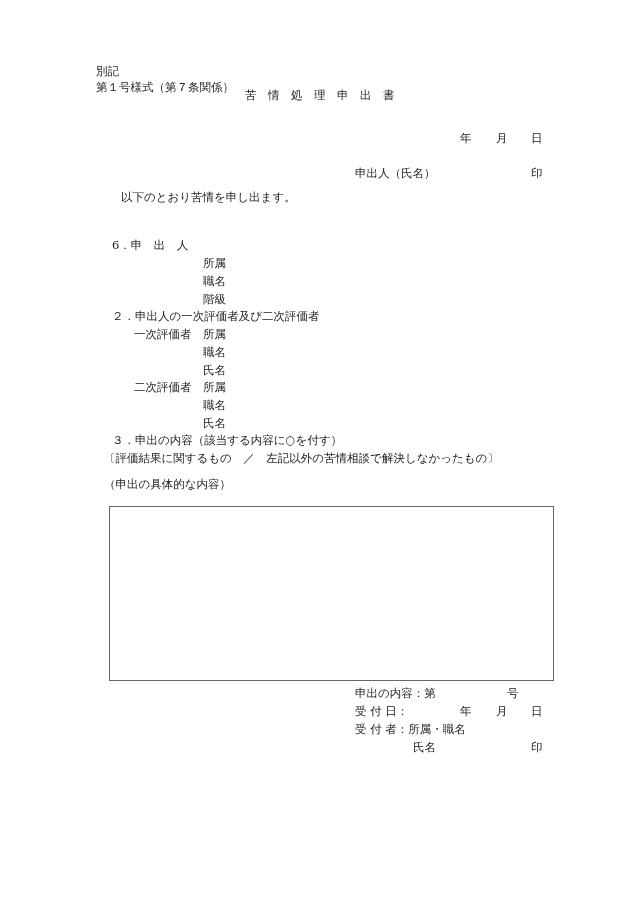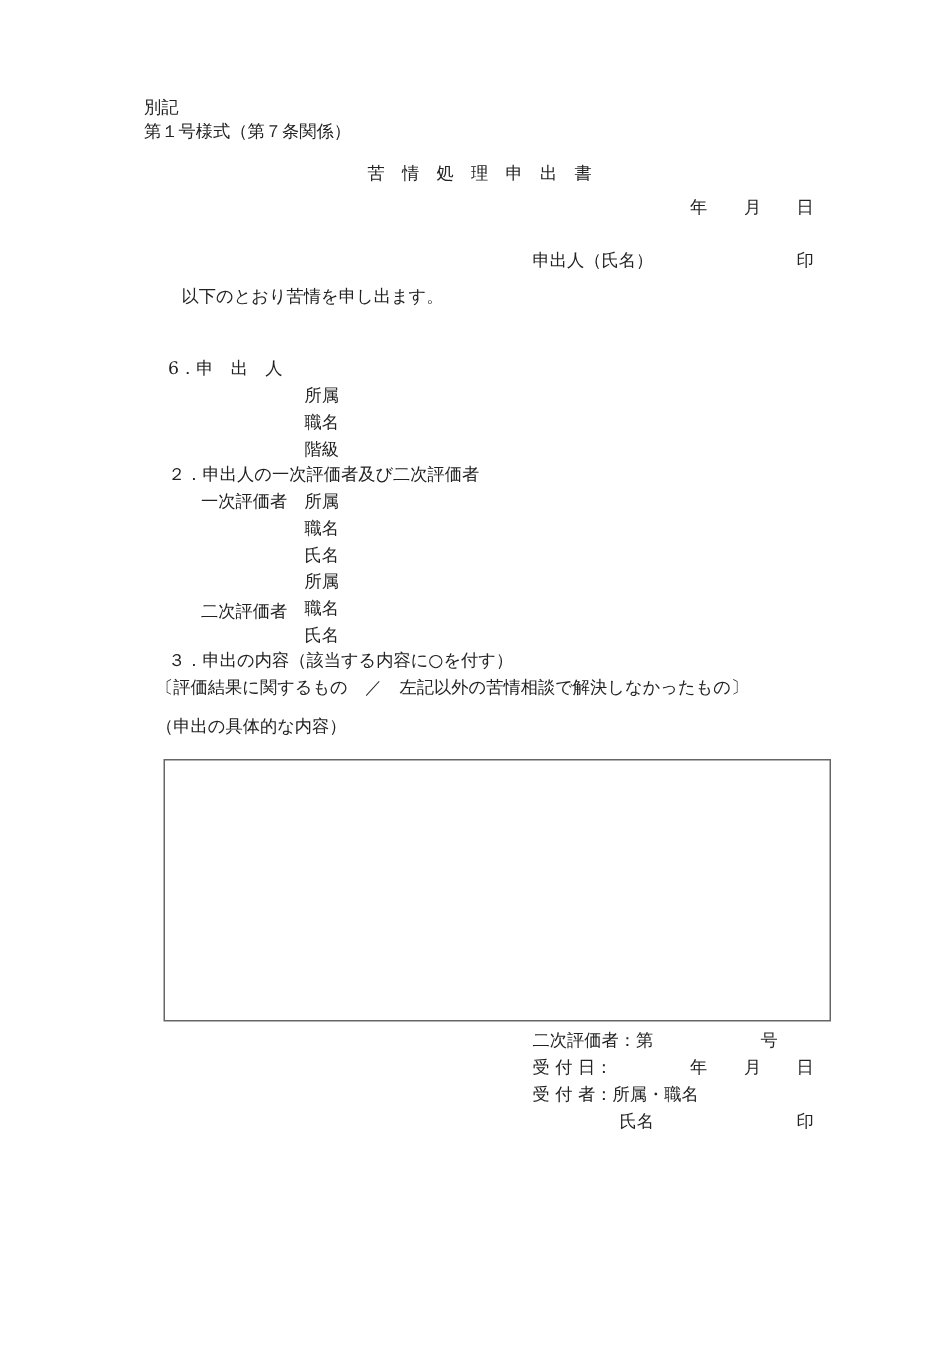--- a/index.html
+++ b/index.html
@@ -6,53 +6,53 @@
   body{width:630px;height:903px;position:relative;overflow:hidden;
     font-family:"DejaVu Serif","Liberation Serif",serif;color:#222;font-size:11.5px;}
   .t{position:absolute;white-space:nowrap;line-height:14px;}
   .box{position:absolute;left:109px;top:506px;width:443px;height:173px;border:1px solid #666;}
 </style>
 </head>
 <body>
 
 <div class="t" style="left:96px;top:64px">別記</div>
 <div class="t" style="left:96px;top:80px">第１号様式（第７条関係）</div>
-<div class="t" style="left:245px;top:108px">苦　情　処　理　申　出　書</div>
+<div class="t" style="left:245px;top:88px">苦　情　処　理　申　出　書</div>
 
 <div class="t" style="left:460px;top:131px">年</div>
 <div class="t" style="left:496px;top:131px">月</div>
 <div class="t" style="left:531px;top:131px">日</div>
 
 <div class="t" style="left:355px;top:166px">申出人（氏名）</div>
 <div class="t" style="left:531px;top:166px">印</div>
 
 <div class="t" style="left:121px;top:190px">以下のとおり苦情を申し出ます。</div>
 
 <div class="t" style="left:112px;top:238px">6．申　出　人</div>
 <div class="t" style="left:203px;top:256px">所属</div>
 <div class="t" style="left:203px;top:274px">職名</div>
 <div class="t" style="left:203px;top:292px">階級</div>
 
 <div class="t" style="left:112px;top:309px">２．申出人の一次評価者及び二次評価者</div>
 <div class="t" style="left:134px;top:327px">一次評価者</div>
 <div class="t" style="left:203px;top:327px">所属</div>
 <div class="t" style="left:203px;top:345px">職名</div>
 <div class="t" style="left:203px;top:363px">氏名</div>
-<div class="t" style="left:134px;top:400px">二次評価者</div>
+<div class="t" style="left:134px;top:380px">二次評価者</div>
 <div class="t" style="left:203px;top:380px">所属</div>
 <div class="t" style="left:203px;top:398px">職名</div>
 <div class="t" style="left:203px;top:416px">氏名</div>
 
 <div class="t" style="left:112px;top:433px">３．申出の内容（該当する内容に○を付す）</div>
 <div class="t" style="left:104px;top:451px">〔評価結果に関するもの　／　左記以外の苦情相談で解決しなかったもの〕</div>
 <div class="t" style="left:104px;top:477px">（申出の具体的な内容）</div>
 
 <div class="box"></div>
 
-<div class="t" style="left:355px;top:686px">二次評価者：第</div>
+<div class="t" style="left:355px;top:686px">申出の内容：第</div>
 <div class="t" style="left:507px;top:686px">号</div>
 <div class="t" style="left:355px;top:704px">受 付 日：</div>
 <div class="t" style="left:460px;top:704px">年</div>
 <div class="t" style="left:496px;top:704px">月</div>
 <div class="t" style="left:531px;top:704px">日</div>
 <div class="t" style="left:355px;top:722px">受 付 者：所属・職名</div>
 <div class="t" style="left:413px;top:740px">氏名</div>
 <div class="t" style="left:531px;top:740px">印</div>
 
 </body></html>

